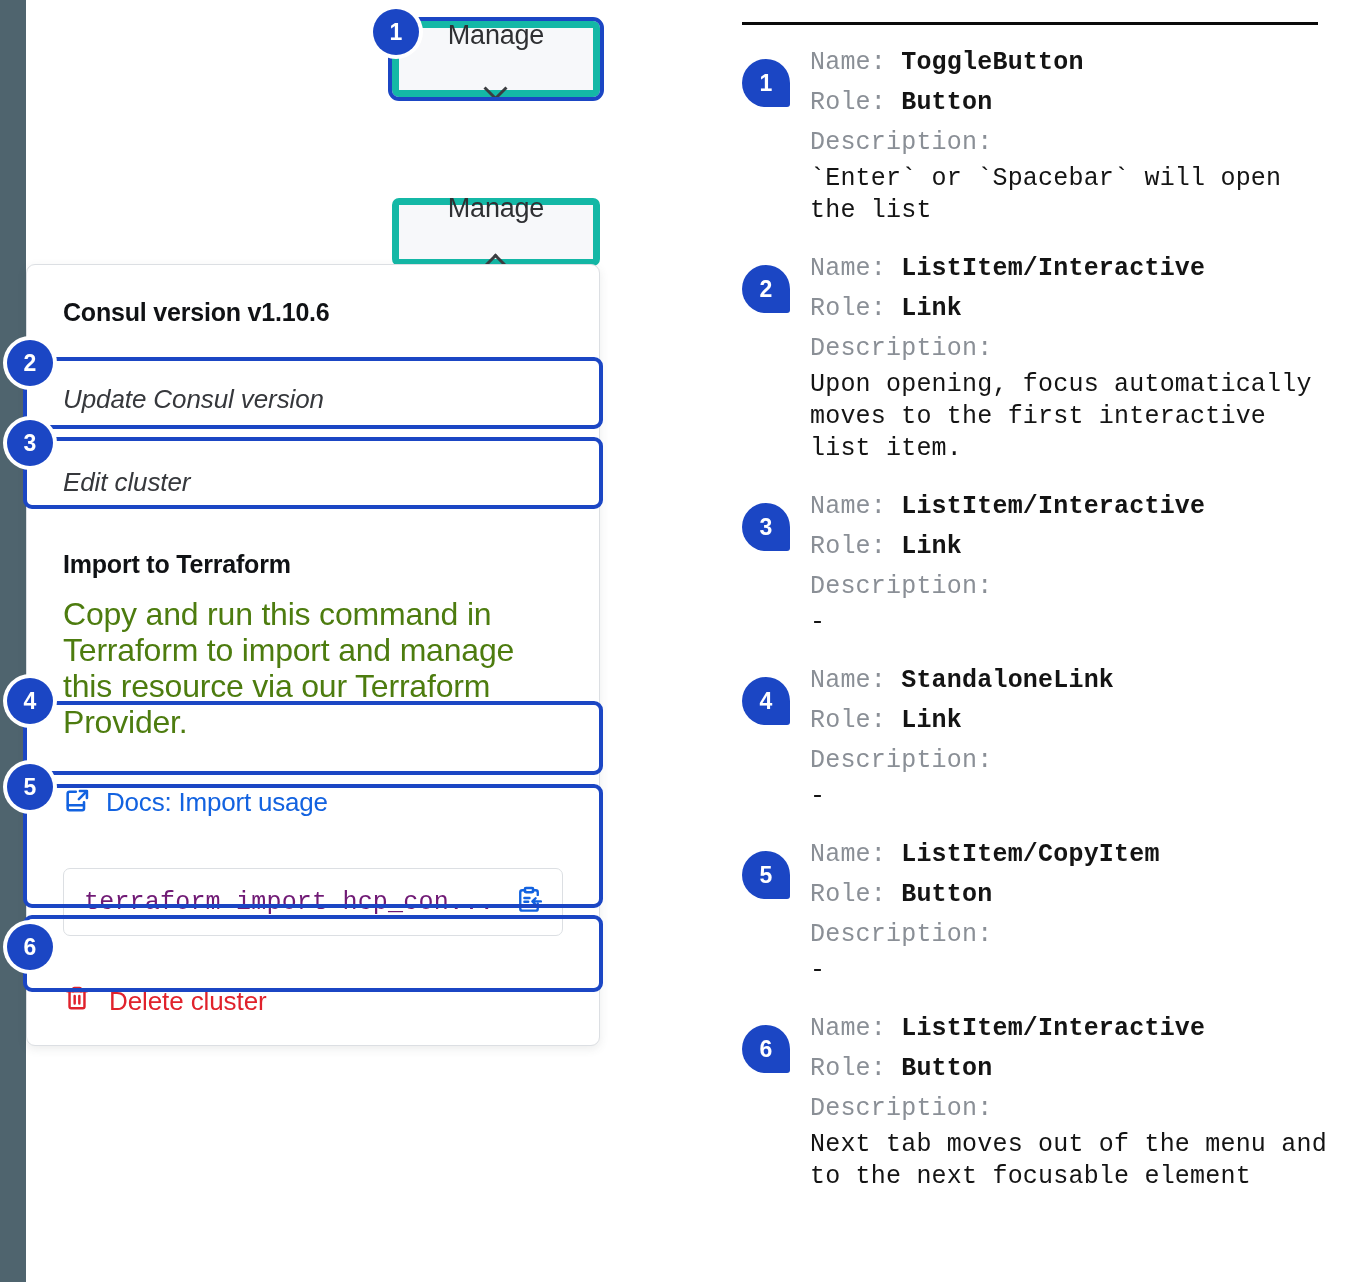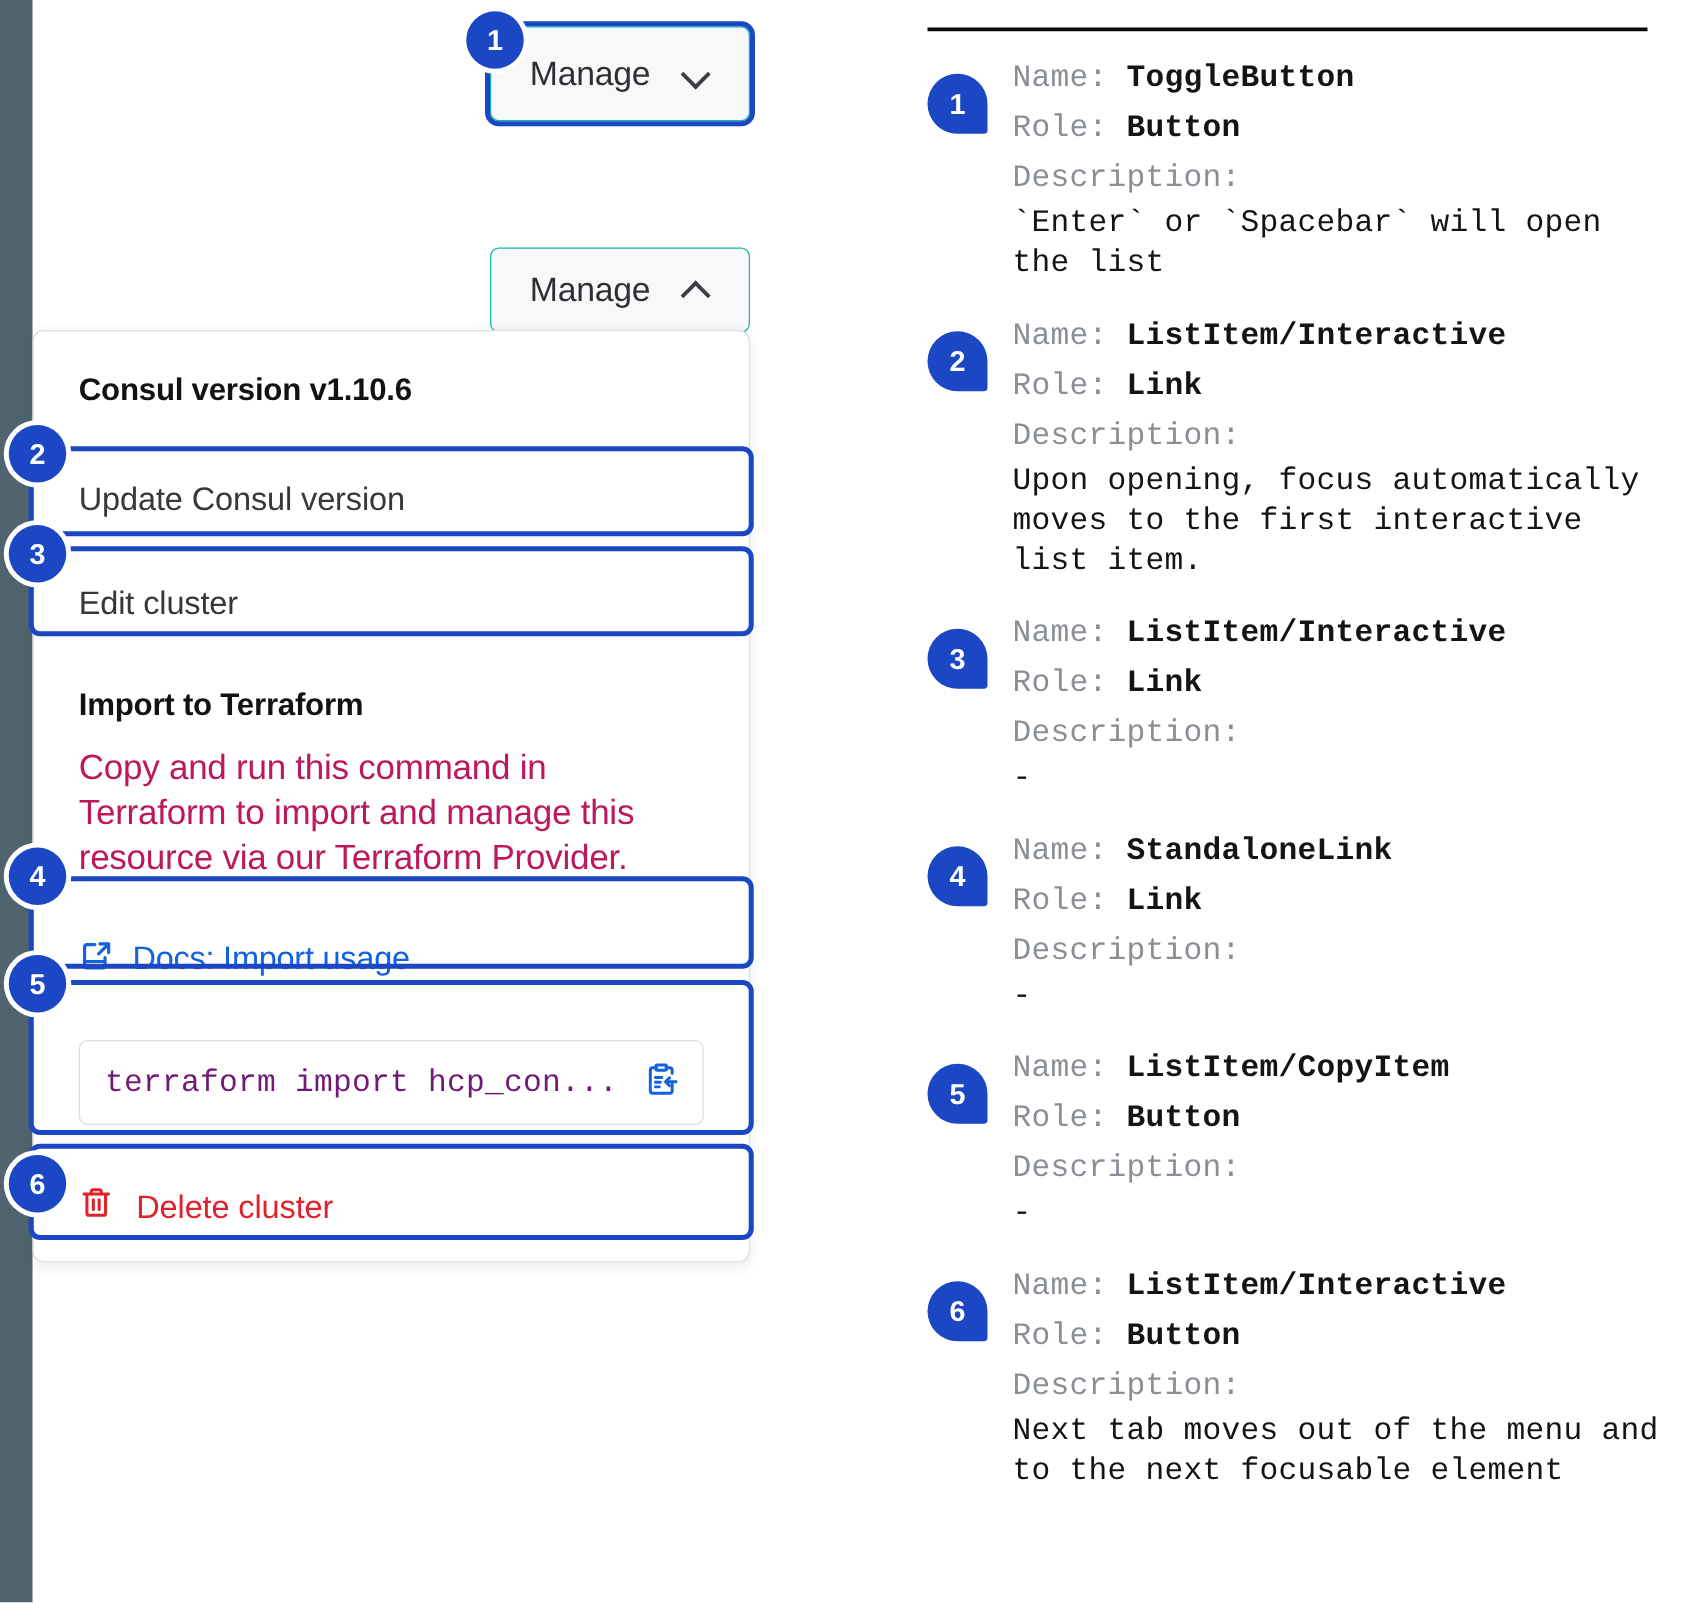--- a/index.html
+++ b/index.html
@@ -28,29 +28,30 @@
   .left-col {
     position: absolute;
     left: 0; top: 0;
     width: 700px; height: 1282px;
   }
 
   .manage-btn {
     position: absolute;
     box-sizing: border-box;
     background: #f7f8fa;
-    border: 1px solid #14b8a6;
+    border: 7px solid #14b8a6;
     border-radius: 7px;
     display: flex;
     align-items: center;
     justify-content: center;
     gap: 26px;
     font-size: 27px;
     color: #2f3033;
     letter-spacing: -0.2px;
+    flex-direction: column;
   }
   .manage-btn .chev {
     display: inline-block;
     width: 22px; height: 22px;
     position: relative;
     flex: none;
   }
   .manage-btn .chev::before {
     content: "";
     position: absolute;
@@ -96,32 +97,33 @@
     color: #101215;
     padding: 33px 0 31px 36px;
     letter-spacing: -0.2px;
   }
   .dd-row {
     font-size: 26px;
     color: #36383c;
     padding: 26px 0 26px 36px;
     letter-spacing: -0.1px;
     position: relative;
+    font-style: italic;
   }
   .dd-tf-head {
     font-size: 25px;
     font-weight: bold;
     color: #101215;
     padding: 26px 0 0 36px;
     letter-spacing: -0.2px;
   }
   .dd-tf-body {
-    font-size: 28px;
+    font-size: 32px;
     line-height: 36px;
-    color: #be185d;
+    color: #4d7c0f;
     padding: 17px 40px 23px 36px;
     letter-spacing: -0.2px;
   }
   .dd-link-row {
     display: flex;
     align-items: flex-start;
     gap: 15px;
     padding: 24px 0 24px 36px;
     font-size: 26px;
     color: #0f5cd6;

